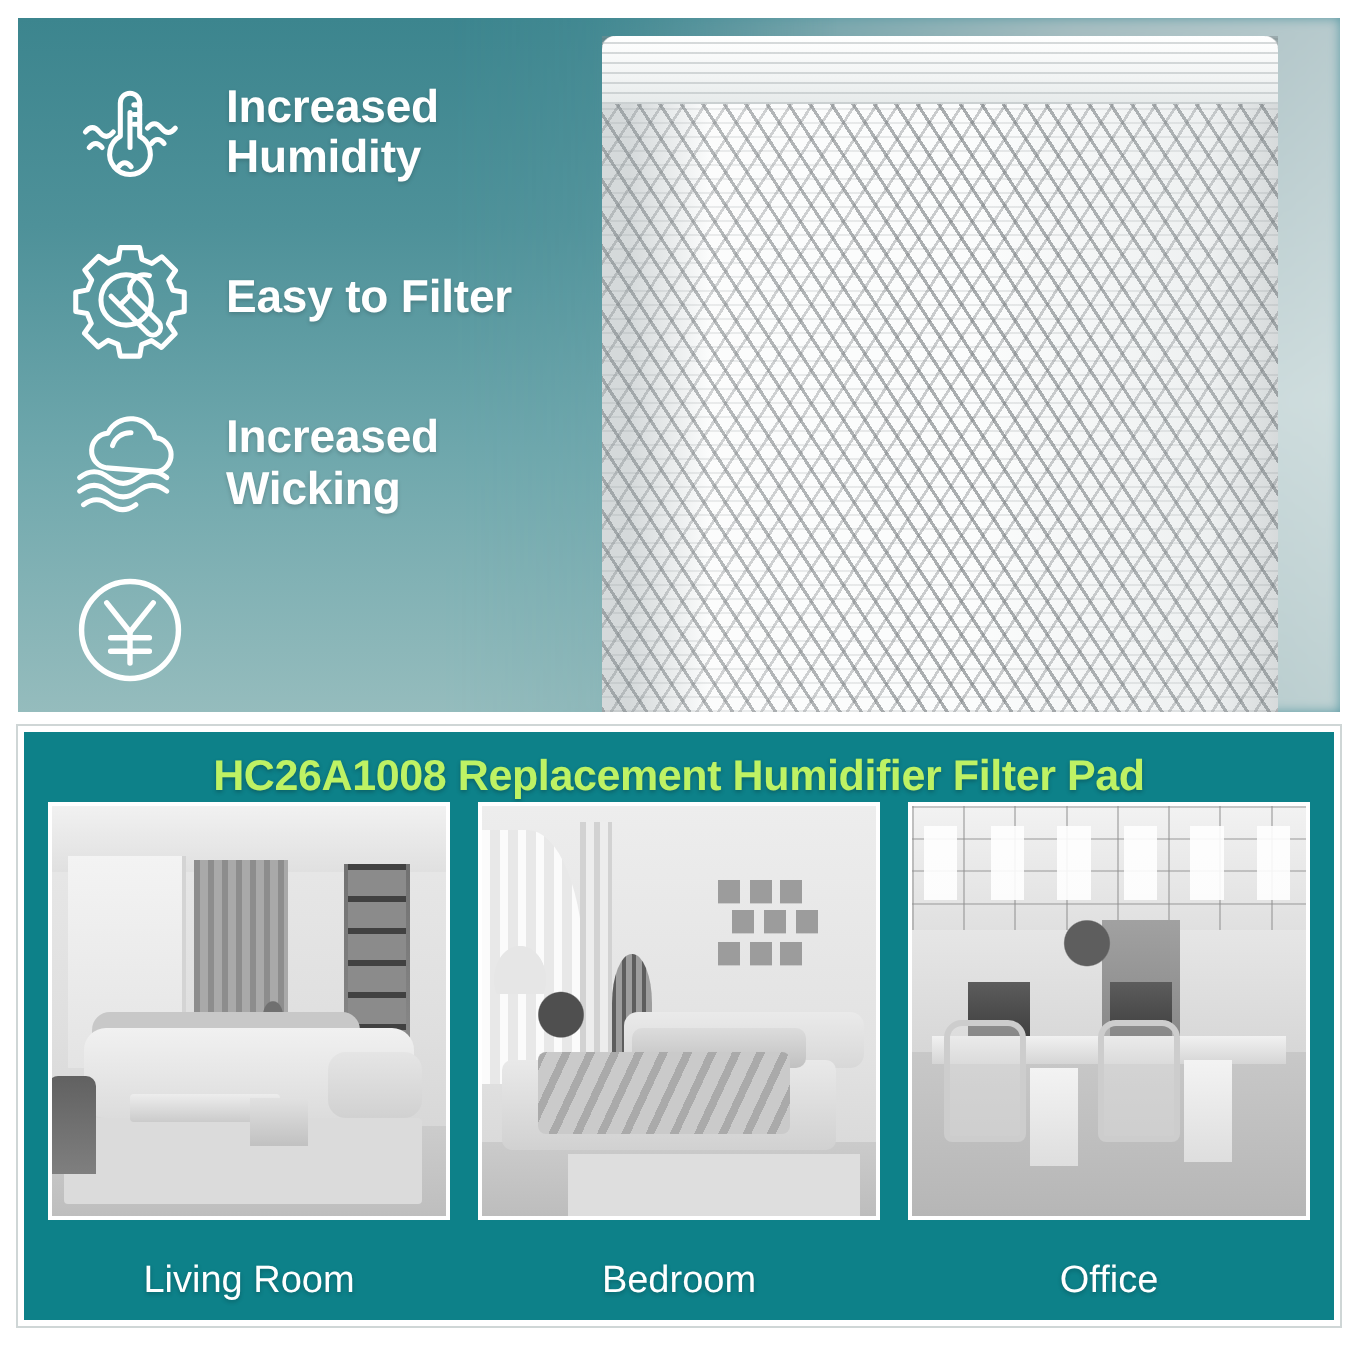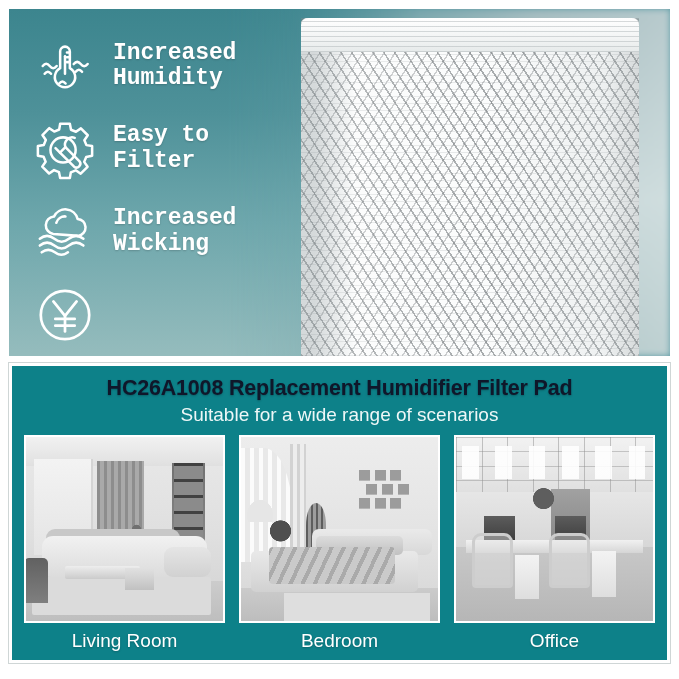--- a/index.html
+++ b/index.html
@@ -88,21 +88,20 @@
     position:absolute; inset:0;
     background-image:repeating-linear-gradient(0deg, rgba(175,182,184,.5) 0 1px, rgba(255,255,255,0) 1px 5px);
   }
 
   
   .features{
     position:absolute; left:0; top:0; bottom:0; width:300px;
     padding:16px 0 0 24px;
     display:flex; flex-direction:column;
     justify-content:flex-end;
-    font-family:Liberation Mono, monospace;
   }
   .feature{
     display:flex; align-items:center;
     height:84px;
     gap:16px;
   }
   .feat-icon{ width:64px; height:64px; flex:0 0 64px; display:flex; align-items:center; justify-content:center; }
   .feat-icon svg{ width:62px; height:62px; display:block; }
   .feat-label{
     color:#ffffff;
@@ -122,21 +121,21 @@
     flex:1 1 auto;
     background:#0d8189;
     border:3px solid #ffffff;
     outline:1px solid #cfd6d6;
     display:flex; flex-direction:column;
     align-items:center;
     padding:10px 12px 8px 12px;
     overflow:hidden;
   }
   .headline{
-    color:#0f172a;
+    color:#bef264;
     font-weight:bold;
     font-size:21.5px;
     letter-spacing:-.2px;
     white-space:nowrap;
     text-shadow:0 1px 2px rgba(0,0,0,.25);
   }
   .subline{
     color:#eef7f7;
     font-size:19px;
     margin-top:3px;
@@ -160,21 +159,21 @@
     flex:1 1 auto;
     border:2px solid #ffffff;
     overflow:hidden;
     background:#9ea4a6;
     filter:grayscale(1);
   }
   .room-cap{
     text-align:center;
     color:#ffffff;
     font-size:19px;
-    padding-top:7px;
+    padding-top:20px;
     text-shadow:0 1px 2px rgba(0,0,0,.22);
     flex:0 0 auto;
   }
 
   
   .sc{ position:absolute; inset:0; }
   .lr-wall{ position:absolute; inset:0; background:linear-gradient(180deg,#e8e9e9 0%,#dedfdf 55%,#cfd1d1 100%); }
   .lr-ceil{ position:absolute; left:0; right:0; top:0; height:16%; background:linear-gradient(180deg,#f0f1f1,#dfe0e0); }
   .lr-curtain{ position:absolute; left:36%; top:13%; width:24%; height:52%; background:repeating-linear-gradient(90deg,#8b8d8e 0 3px,#a7a9aa 3px 7px); }
   .lr-shelf{ position:absolute; left:74%; top:14%; width:17%; height:52%; background:linear-gradient(180deg,#6f7172,#8a8c8d); }
@@ -305,21 +304,20 @@
         </span>
       </div>
 
     </div>
   </section>
 
   <div class="gap"></div>
 
   <section class="lower">
     <div class="headline">HC26A1008 Replacement Humidifier Filter Pad</div>
-    <div class="subline">Suitable for a wide range of scenarios</div>
 
     <div class="rooms">
 
       <div class="room">
         <div class="room-photo">
           <div class="sc">
             <div class="lr-wall"></div>
               <div class="lr-ceil"></div>
             <div class="lr-panel"></div>
               <div class="lr-curtain"></div>

